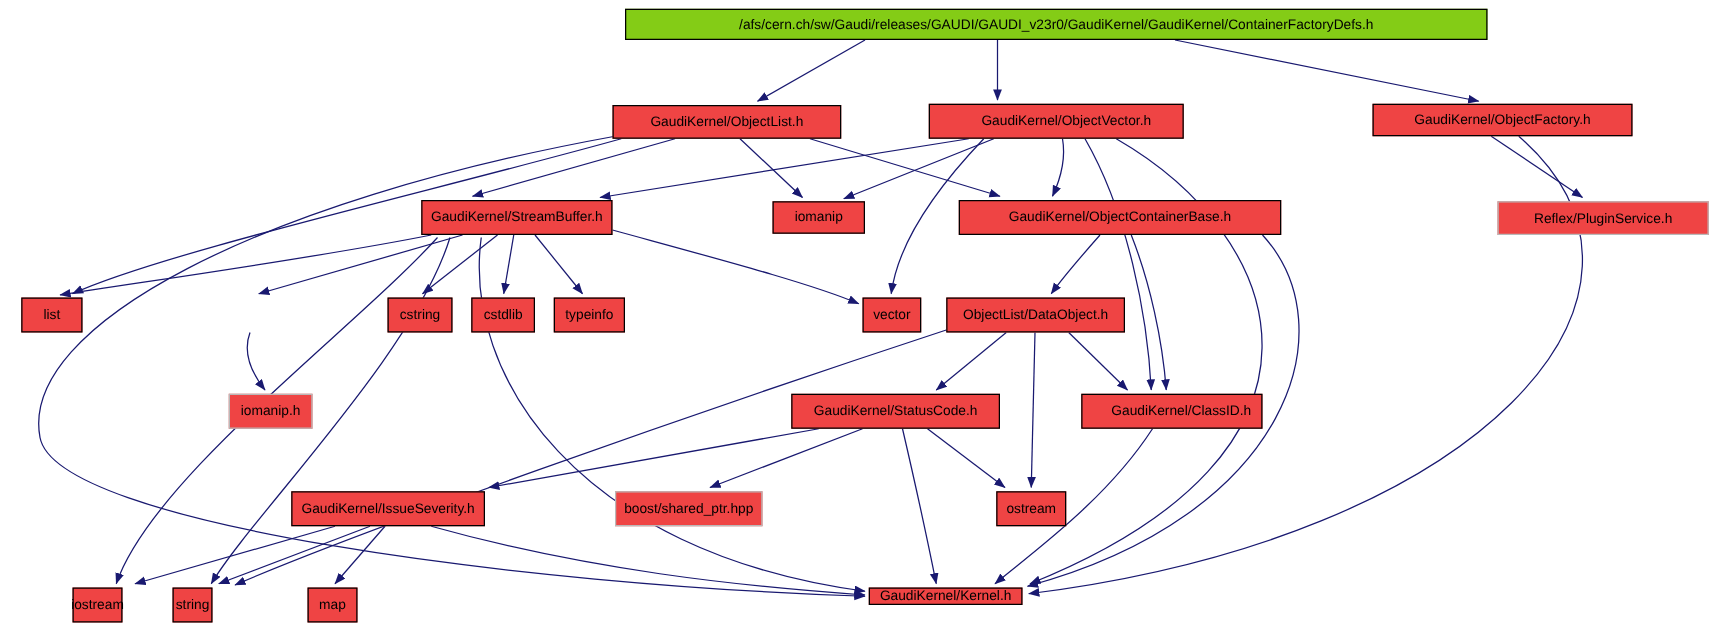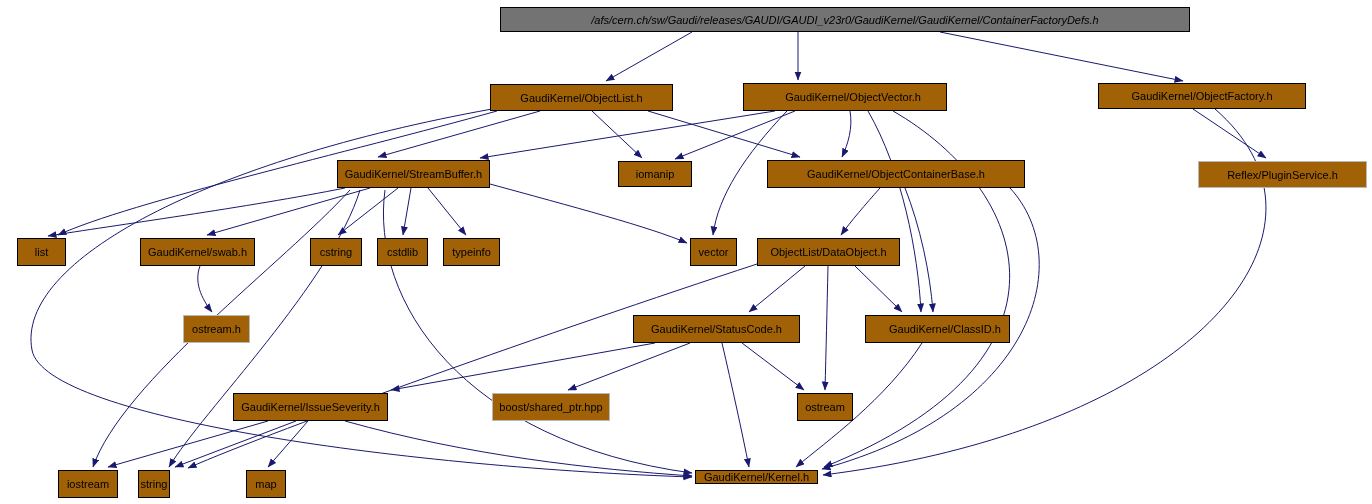--- a/index.html
+++ b/index.html
@@ -1,23 +1,23 @@
 <!DOCTYPE html>
 <html><head>
 <meta charset="utf-8">
 <style>
   html,body{margin:0;padding:0;background:#ffffff;}
   #canvas{position:relative;width:1372px;height:504px;background:#ffffff;overflow:hidden;
           font-family:"Liberation Sans",sans-serif;}
   #edges{position:absolute;left:0;top:0;width:1372px;height:504px;}
-  .node{position:absolute;box-sizing:border-box;background:#a16207;border:1px solid #000000;
+  .node{position:absolute;box-sizing:border-box;background:#ef4444;border:1px solid #000000;
         display:flex;align-items:center;justify-content:center;white-space:nowrap;
         font-size:11px;color:#000000;z-index:2;}
   .node.ext{border-color:#b9b9b9;}
-  .node.root{background:#737373;border-color:#000000;font-style:italic;}
+  .node.root{background:#84cc16;border-color:#000000;}
   .edge{fill:none;stroke:#191970;stroke-width:1;}
 </style>
 </head>
 <body>
 
 <div id="canvas">
 
   <svg id="edges" viewBox="0 0 1372 504" xmlns="http://www.w3.org/2000/svg">
     <defs>
       <marker id="arrow" markerWidth="10" markerHeight="8" refX="8.5" refY="3.5" orient="auto">
@@ -89,45 +89,44 @@
   <div class="node" style="left:337px;top:160px;width:153px;height:28px;">GaudiKernel/StreamBuffer.h</div>
 
   <div class="node" style="left:618px;top:161px;width:74px;height:26px;">iomanip</div>
 
   <div class="node" style="left:767px;top:160px;width:258px;height:28px;">GaudiKernel/ObjectContainerBase.h</div>
 
   <div class="node ext" style="left:1198px;top:161px;width:169px;height:27px;">Reflex/PluginService.h</div>
 
   <div class="node" style="left:17px;top:238px;width:49px;height:28px;">list</div>
 
-  <div class="node" style="left:140px;top:238px;width:115px;height:28px;">GaudiKernel/swab.h</div>
 
   <div class="node" style="left:310px;top:238px;width:52px;height:28px;">cstring</div>
 
   <div class="node" style="left:377px;top:238px;width:51px;height:28px;">cstdlib</div>
 
   <div class="node" style="left:443px;top:238px;width:57px;height:28px;">typeinfo</div>
 
   <div class="node" style="left:690px;top:238px;width:47px;height:28px;">vector</div>
 
   <div class="node" style="left:757px;top:238px;width:143px;height:28px;">ObjectList/DataObject.h</div>
 
-  <div class="node ext" style="left:183px;top:315px;width:67px;height:28px;">ostream.h</div>
+  <div class="node ext" style="left:183px;top:315px;width:67px;height:28px;">iomanip.h</div>
 
   <div class="node" style="left:633px;top:315px;width:167px;height:28px;">GaudiKernel/StatusCode.h</div>
 
   <div class="node" style="left:865px;top:315px;width:145px;height:28px;padding-left:15px;">GaudiKernel/ClassID.h</div>
 
   <div class="node" style="left:233px;top:393px;width:155px;height:28px;">GaudiKernel/IssueSeverity.h</div>
 
   <div class="node ext" style="left:492px;top:393px;width:118px;height:28px;">boost/shared_ptr.hpp</div>
 
   <div class="node" style="left:797px;top:393px;width:56px;height:28px;">ostream</div>
 
-  <div class="node" style="left:58px;top:470px;width:60px;height:28px;">iostream</div>
+  <div class="node" style="left:58px;top:470px;width:40px;height:28px;">iostream</div>
 
   <div class="node" style="left:138px;top:470px;width:32px;height:28px;">string</div>
 
   <div class="node" style="left:246px;top:470px;width:40px;height:28px;">map</div>
 
   <div class="node" style="left:695px;top:470px;width:123px;height:14px;">GaudiKernel/Kernel.h</div>
 
 </div>
 
 </body></html>

